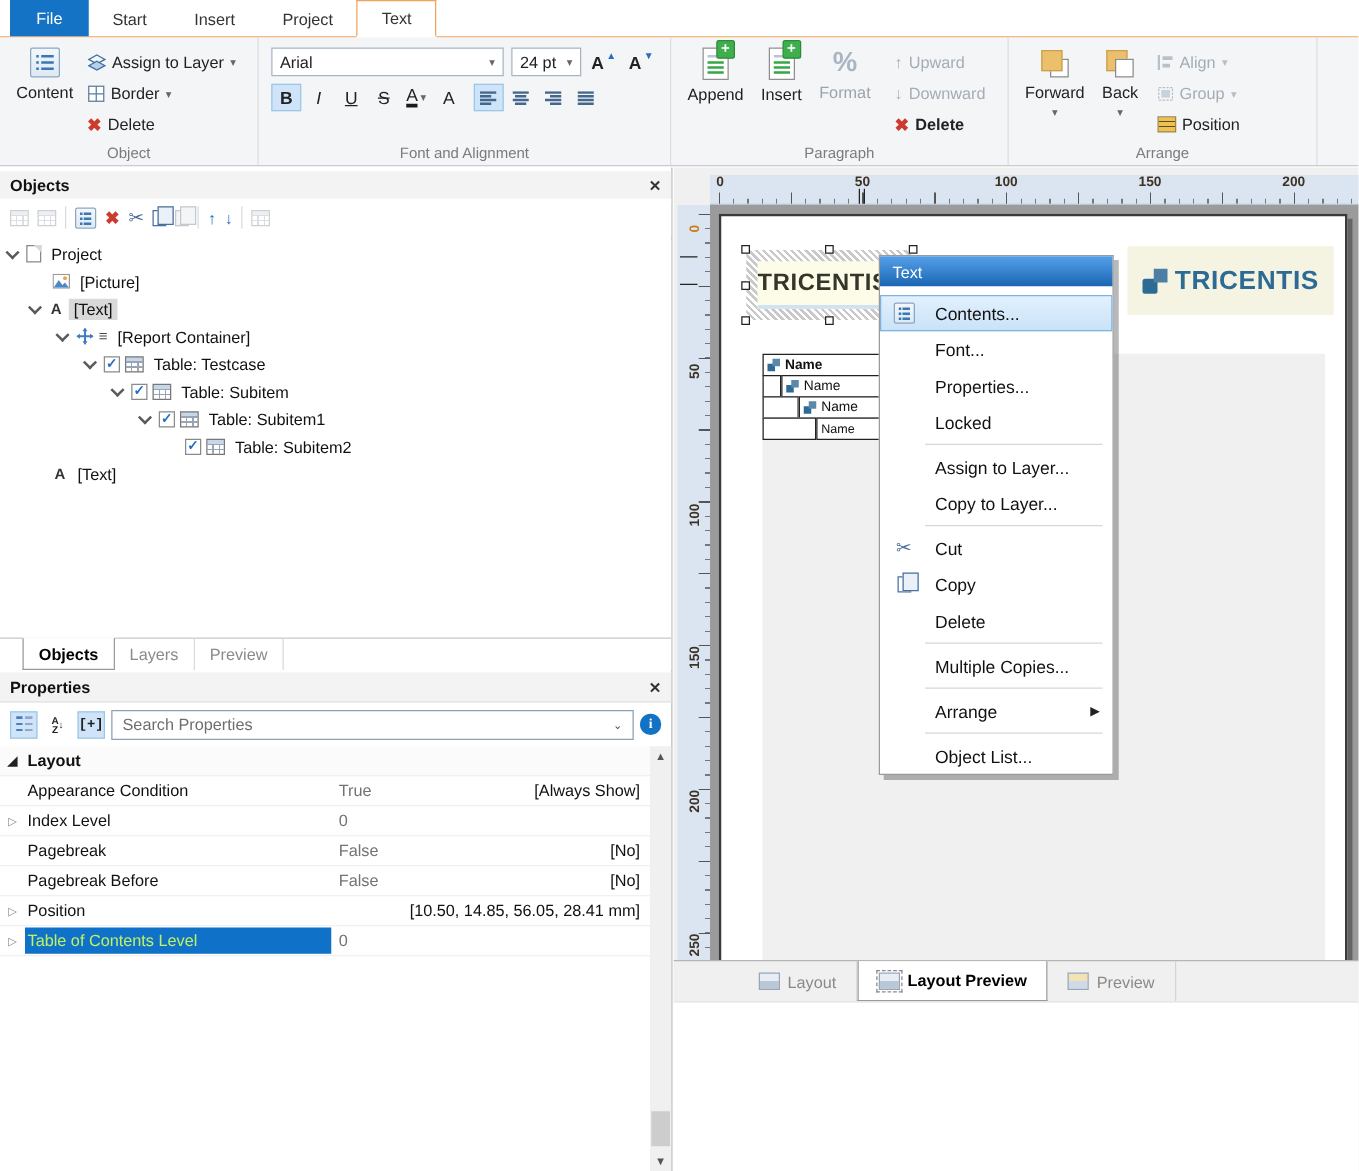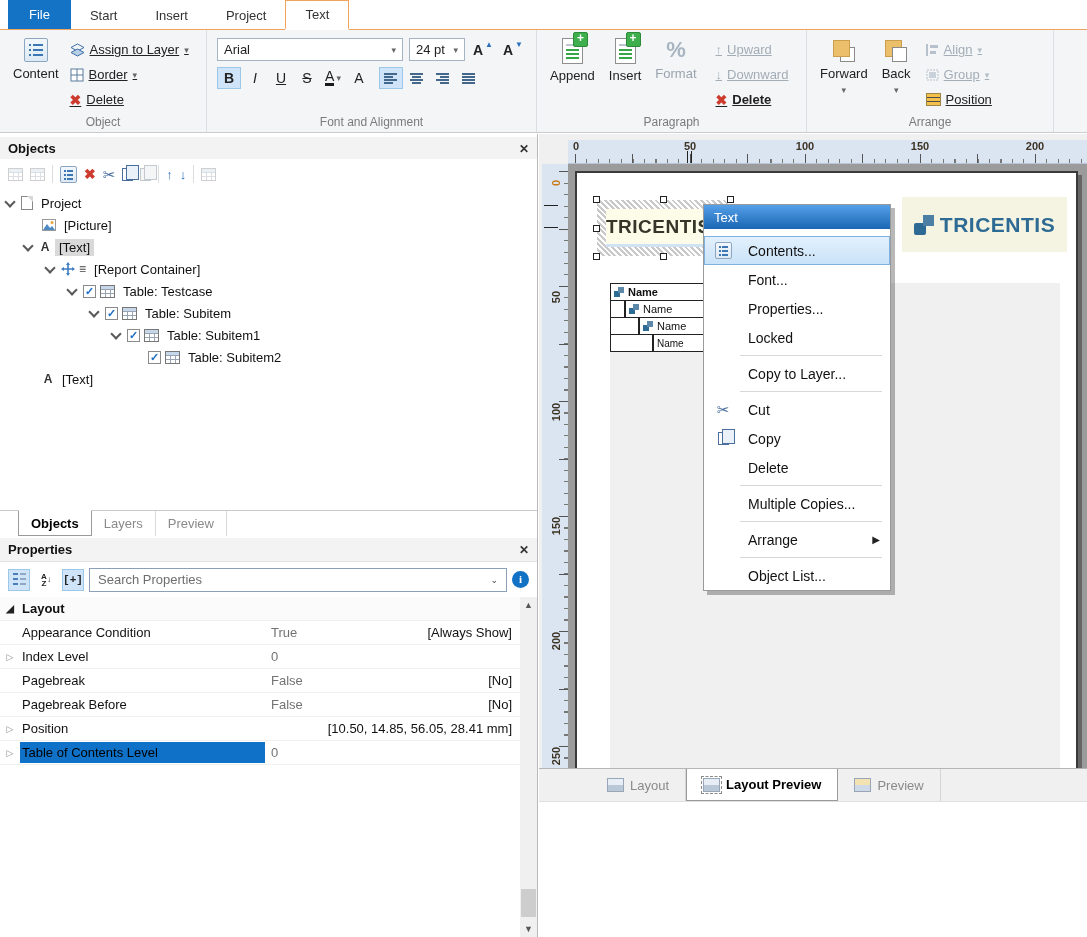--- a/index.html
+++ b/index.html
@@ -14,21 +14,21 @@
 
 
 .ribbon { height:103px; background:#f4f5f7; border-bottom:1px solid #c9ccd1; display:flex; }
 .rgroup { display:flex; flex-direction:column; border-right:1px solid #dcdee2; }
 .rgroup .gcontent { flex:1; display:flex; padding:5px 6px 0; }
 .rgroup .glabel { text-align:center; font-size:12px; color:#7b7b7b; padding:1px 0 3px; }
 .bigbtn { display:flex; flex-direction:column; align-items:center; justify-content:flex-start; padding:3px 7px; gap:4px; font-size:13px; }
 .bigbtn .blabel { color:#222; }
 .bigbtn.dim .blabel { color:#9aa4ae; }
 .smcol { display:flex; flex-direction:column; justify-content:flex-start; padding-top:2px; }
-.smbtn { display:flex; align-items:center; gap:5px; height:25px; font-size:13px; color:#222; padding:0 4px; white-space:nowrap;text-decoration:underline; }
+.smbtn { display:flex; align-items:center; gap:5px; height:25px; font-size:13px; color:#222; padding:0 4px; white-space:nowrap; }
 .smbtn.dim { color:#a3adb7; }
 .caret { font-size:9px; color:#666; }
 .smbtn.dim .caret { color:#b5bec7; }
 
 
 .ic-content { width:24px; height:24px; border:1px solid #8ca6c0; border-radius:2px; background:linear-gradient(#f2f7fc,#dde9f4); position:relative; }
 .ic-content::before { content:""; position:absolute; left:8px; top:5px; right:4px; height:2px; background:#3c76b3; box-shadow:0 5px 0 #3c76b3,0 10px 0 #3c76b3; }
 .ic-content::after { content:""; position:absolute; left:4px; top:5px; width:2px; height:2px; background:#3c76b3; box-shadow:0 5px 0 #3c76b3,0 10px 0 #3c76b3; }
 .ic-content.small { width:17px; height:17px; }
 .ic-content.small::before { left:6px; top:3px; right:3px; box-shadow:0 4px 0 #3c76b3,0 8px 0 #3c76b3; }
@@ -101,21 +101,21 @@
 .ic-info { width:17px; height:17px; border-radius:50%; background:#1272c4; color:#fff; font-size:11px; font-weight:bold; text-align:center; line-height:17px; font-family:"Liberation Serif",serif; }
 
 .pgrid { position:absolute; left:0; top:463px; right:17px; }
 .prow { height:24px; display:flex; align-items:center; border-bottom:1px solid #f0f0f0; font-size:13px; }
 .prow .expz { width:20px; text-align:center; color:#8a8a8a; font-size:9px; flex:none; }
 .prow .plabel { width:245px; flex:none; padding:3px 2px; color:#111; }
 .prow .pval { flex:1; padding-left:6px; color:#737373; }
 .prow .pann { padding-right:8px; color:#111; white-space:nowrap; }
 .prow.group { font-weight:bold; background:#fbfbfb; }
 .prow.group .gmark { width:20px; text-align:center; font-size:10px; color:#222; }
-.prow.sel .plabel { background:#0f72c8; color:#000000; }
+.prow.sel .plabel { background:#0f72c8; color:#bef264; }
 
 
 .vsb { position:absolute; right:0; top:463px; bottom:0; width:17px; background:#f0f0f0; }
 .vsb .ar1 { position:absolute; top:0; left:0; right:0; height:16px; color:#555; font-size:9px; text-align:center; line-height:16px; }
 .vsb .ar2 { position:absolute; bottom:0; left:0; right:0; height:16px; color:#555; font-size:9px; text-align:center; line-height:16px; }
 .vsb .thumb { position:absolute; left:1px; right:1px; top:292px; height:28px; background:#cdcdcd; }
 
 
 .canvas { position:absolute; left:539px; top:0; right:0; height:100%; background:#f0f0f0; }
 .hruler { position:absolute; left:29px; top:6px; right:0; height:24px; background:
@@ -625,20 +625,23 @@
               <span>Font...</span>
             </div>
           <div class="mitem">
               <span>Properties...</span>
             </div>
           <div class="mitem">
               <span>Locked</span>
             </div>
           <div class="msep"></div>
           <div class="mitem">
+              <span>Assign to Layer...</span>
+            </div>
+          <div class="mitem">
               <span>Copy to Layer...</span>
             </div>
           <div class="msep"></div>
           <div class="mitem">
             <span class="mic">
                 <span class="ic-scissors">✂</span>
               </span>
             <span>Cut</span>
           </div>
           <div class="mitem">

